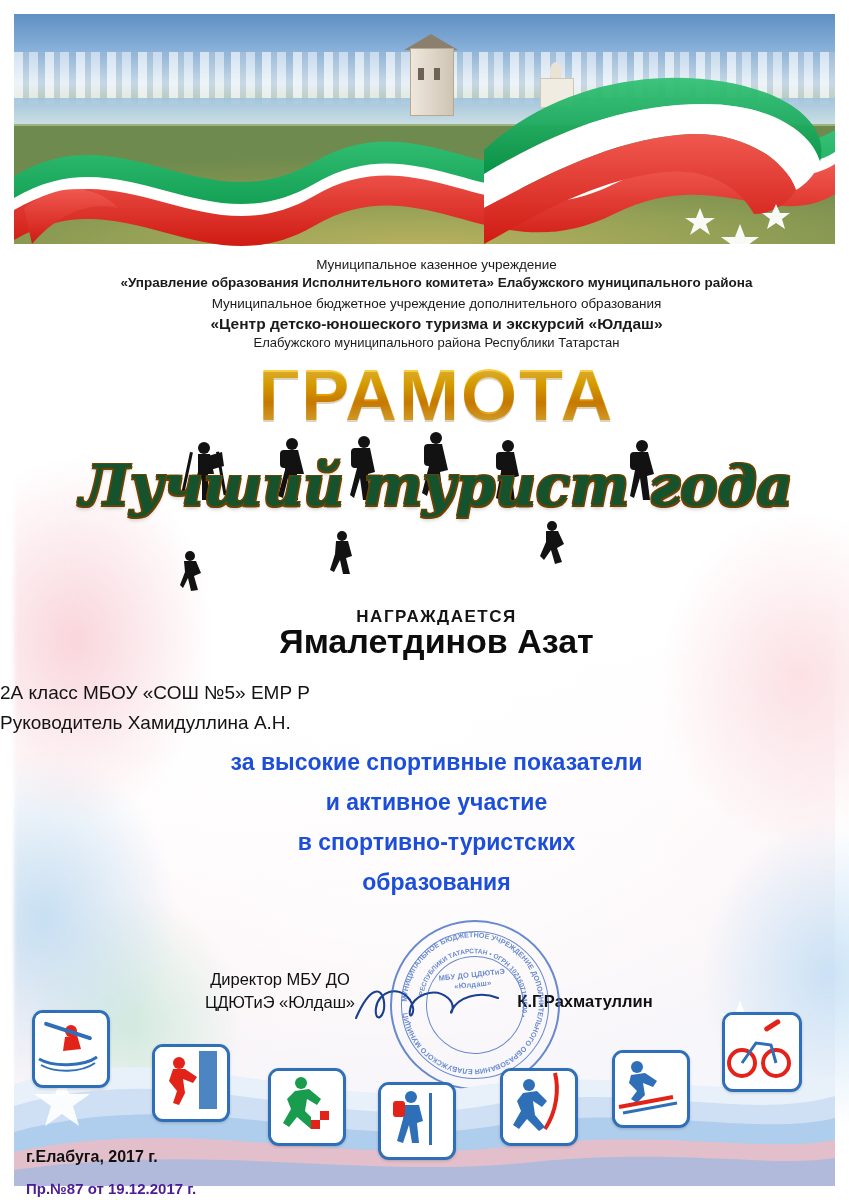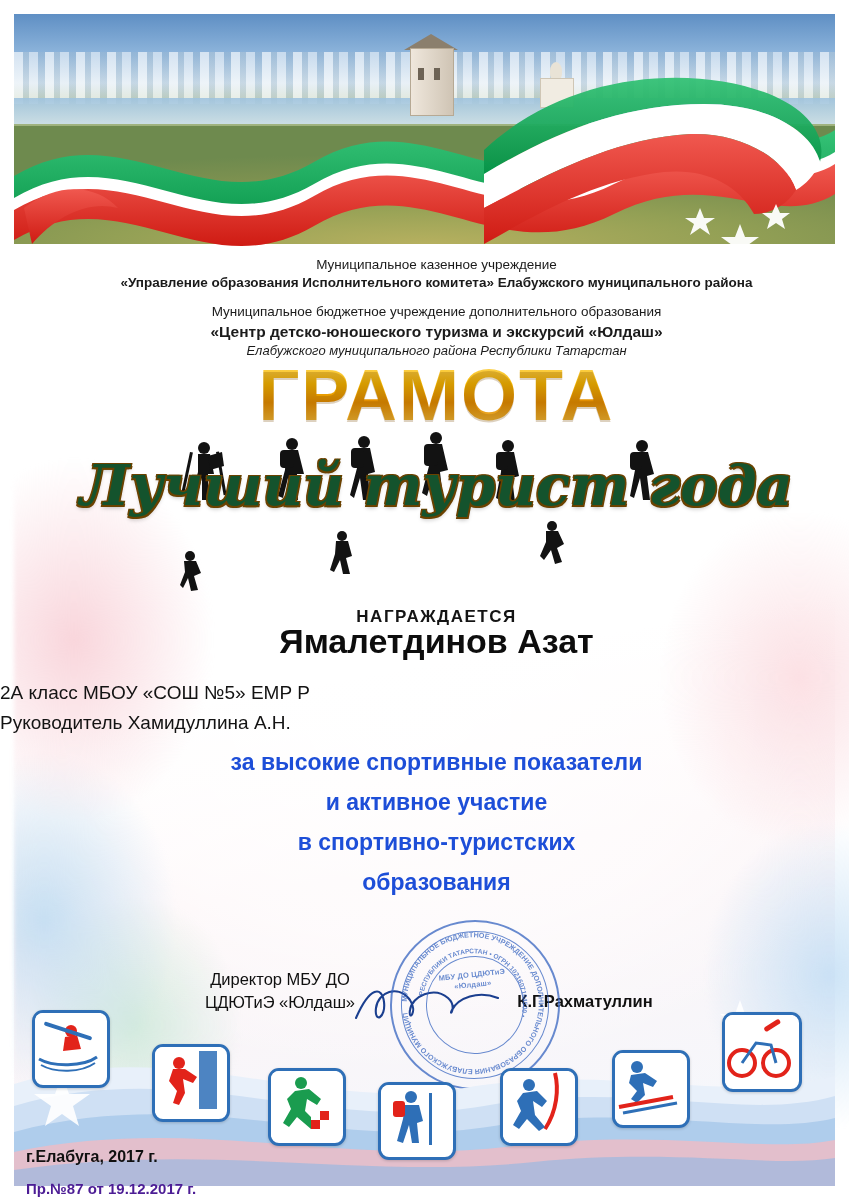--- a/index.html
+++ b/index.html
@@ -134,24 +134,24 @@
   
   .org {
     position: absolute;
     left: 60px; right: 60px;
     top: 256px;
     text-align: center;
     color: #1b1b1b;
   }
   .org .l1 { font-size: 13.5px; line-height: 18px; }
   .org .l2 { font-size: 13.5px; font-weight: 700; line-height: 18px; }
-  .org .block2 { margin-top: 11px; }
+  .org .block2 { margin-top: 3px; }
   .org .l3 { font-size: 13.5px; line-height: 18px; }
   .org .l4 { font-size: 15.5px; font-weight: 700; line-height: 21px; }
-  .org .l5 { font-size: 13px; line-height: 18px; font-style: italic; }
+  .org .l5 { font-size: 13px; line-height: 18px; }
 
   
   .gramota {
     position: absolute;
     left: 0; right: 0; top: 358px;
     text-align: center;
     font-family: "Liberation Sans", sans-serif;
     font-weight: 700;
     font-size: 72px;
     letter-spacing: 2px;

